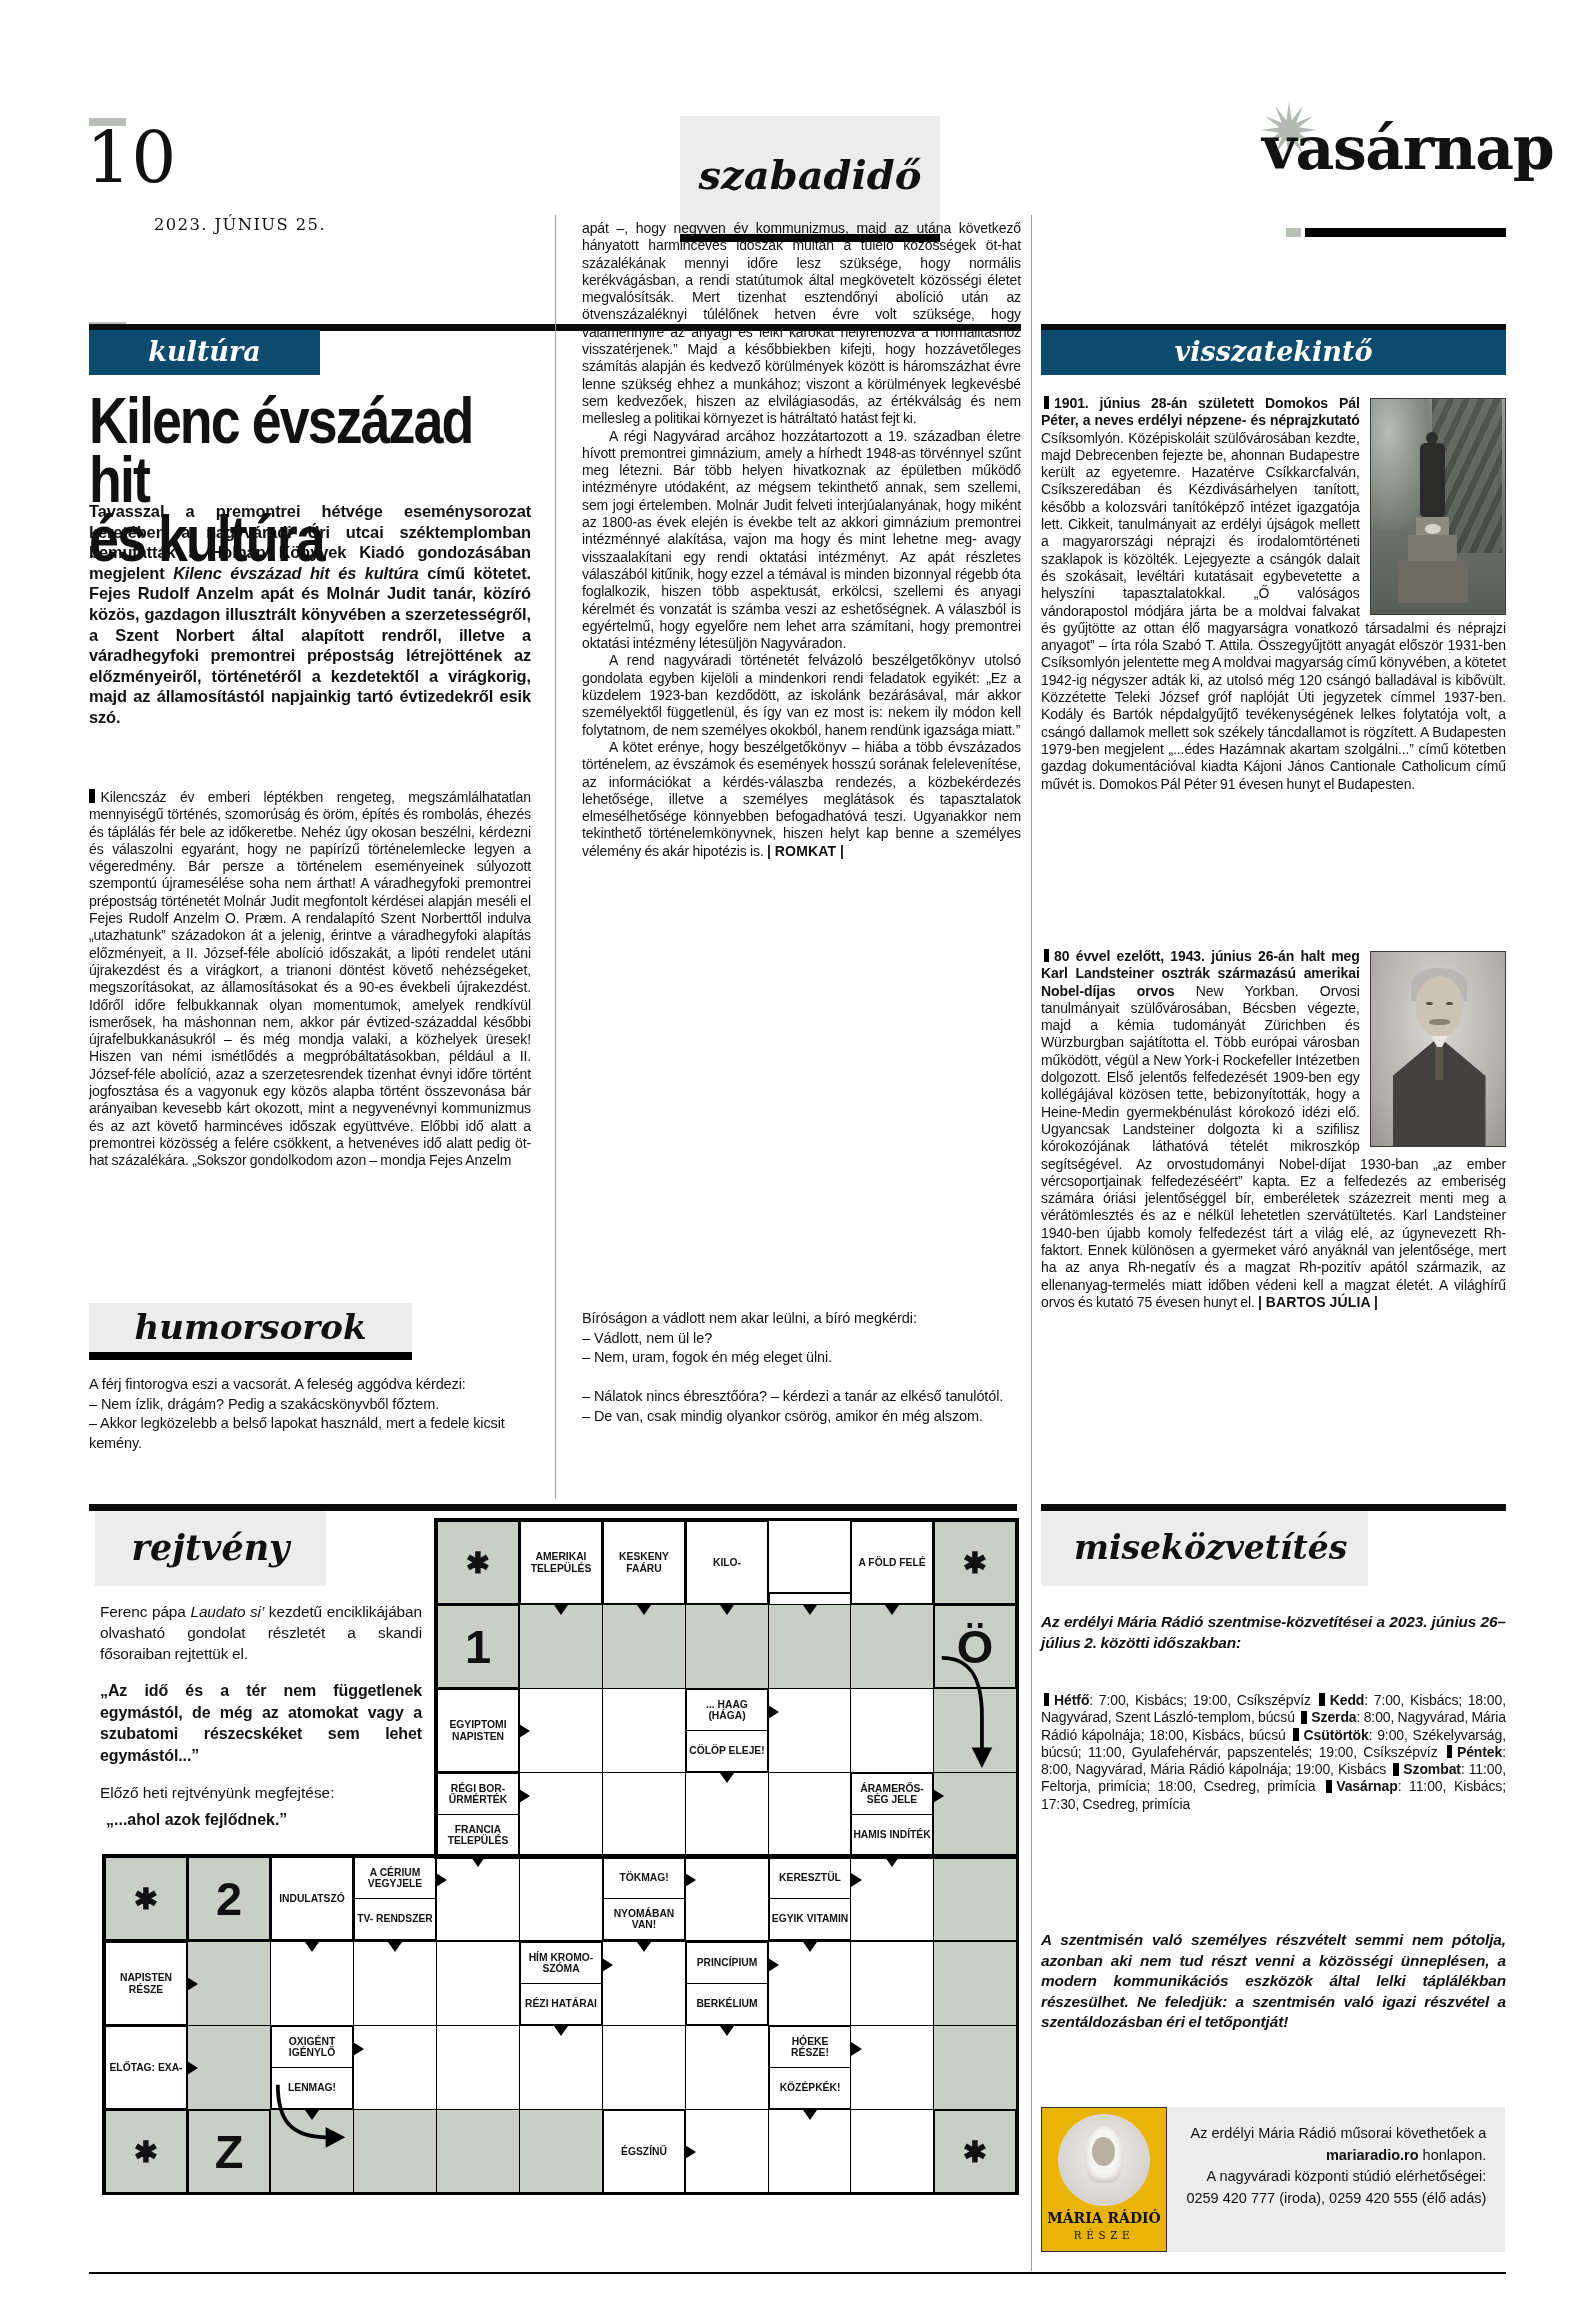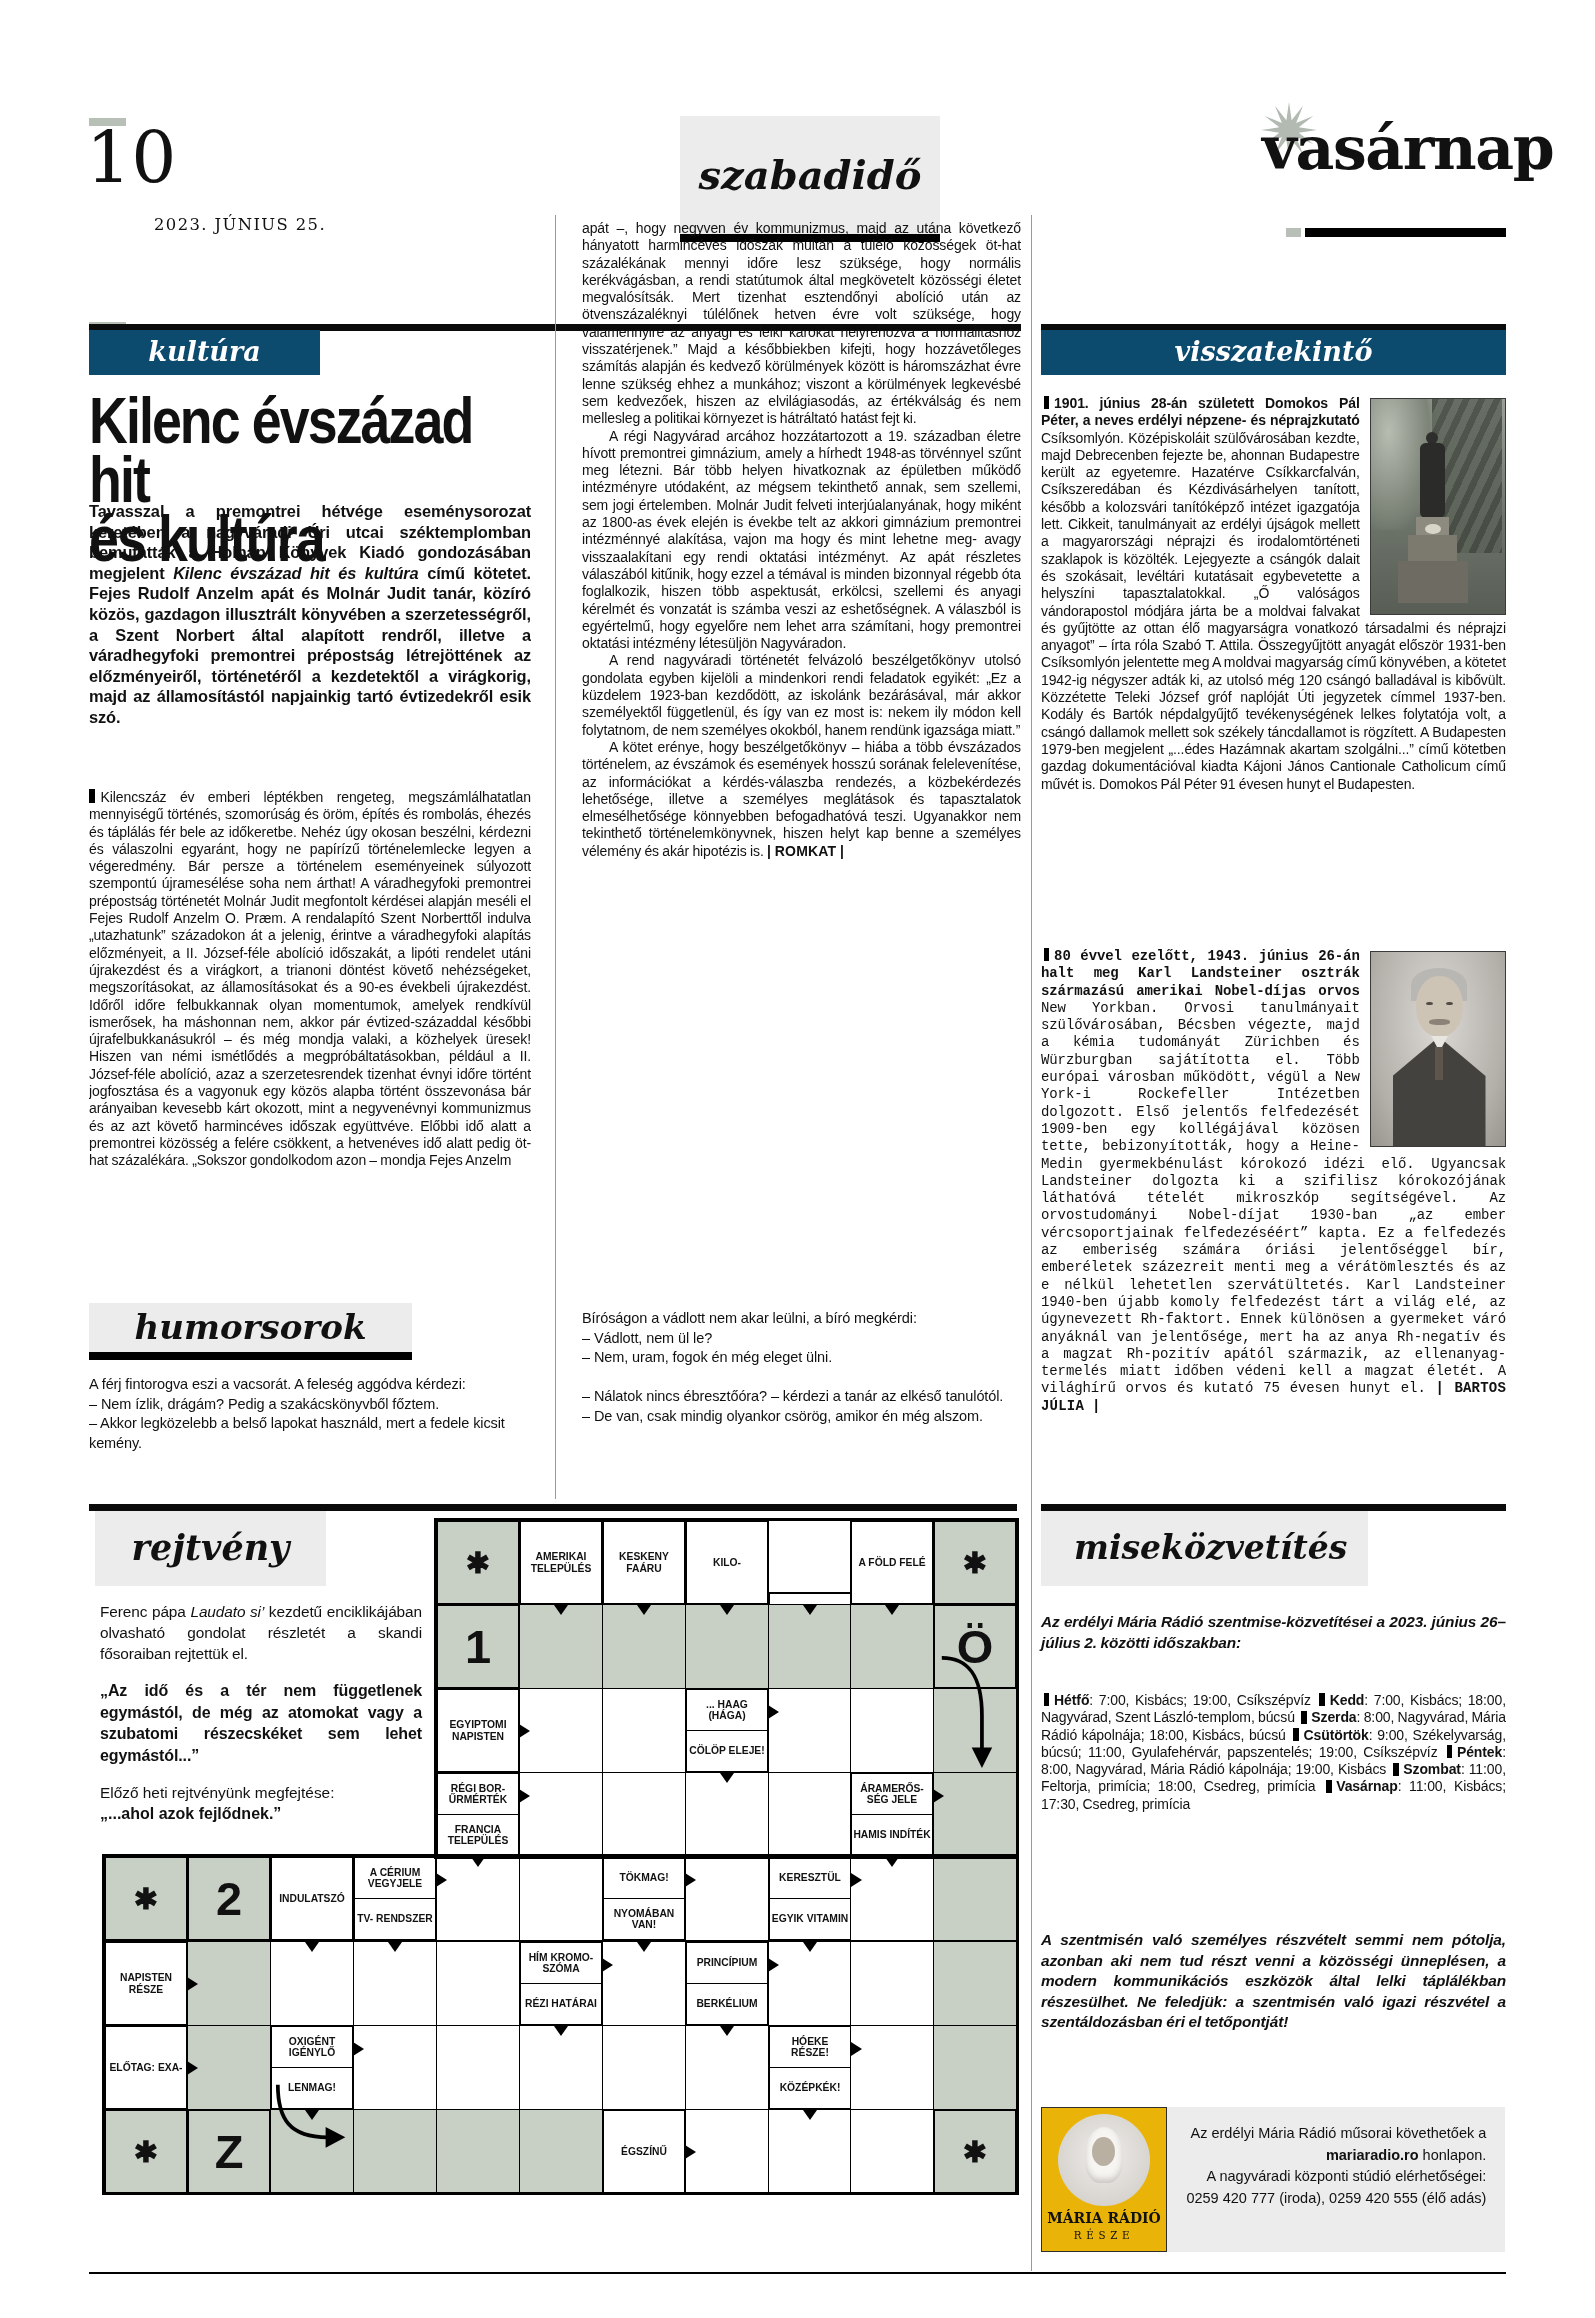--- a/index.html
+++ b/index.html
@@ -98,21 +98,21 @@
       <div class="abs" style="left:55px;top:33px;width:12px;height:12px;border-radius:50%;background:#2e2e2c;"></div>
       <div class="abs" style="left:49px;top:44px;width:25px;height:75px;border-radius:5.6px;background:#2b2b29;"></div>
       <div class="abs" style="left:45px;top:118px;width:33px;height:18.7px;background:#8d8a80;"></div>
       <div class="abs" style="left:37px;top:136px;width:49px;height:27px;background:#7c796f;"></div>
       <div class="abs" style="left:27px;top:162px;width:70px;height:42px;background:#6e6b62;"></div>
       <div class="abs" style="left:54px;top:125px;width:16px;height:10.3px;border-radius:50%;background:#d8d6c8;"></div>
     </div>
     <p class="just body-txt" style="margin:0;"><span class="mk"></span><b>1901. június 28-án született Domokos Pál Péter, a neves erdélyi népzene- és néprajzkutató</b><span> Csíksomlyón. Középiskoláit szülővárosában kezdte, majd Debrecenben fejezte be, ahonnan Budapestre került az egyetemre. Hazatérve Csíkkarcfalván, Csíkszeredában és Kézdivásárhelyen tanított, később a kolozsvári tanítóképző intézet igazgatója lett. Cikkeit, tanulmányait az erdélyi újságok mellett a magyarországi néprajzi és irodalomtörténeti szaklapok is közölték. Lejegyezte a csángók dalait és szokásait, levéltári kutatásait egybevetette a helyszíni tapasztalatokkal. „Ő valóságos vándorapostol módjára járta be a moldvai falvakat és gyűjtötte az ottan élő magyarságra vonatkozó társadalmi és néprajzi anyagot” – írta róla Szabó T. Attila. Összegyűjtött anyagát először 1931-ben Csíksomlyón jelentette meg A moldvai magyarság című könyvében, a kötetet 1942-ig négyszer adták ki, az utolsó még 120 csángó balladával is kibővült. Közzétette Teleki József gróf naplóját Úti jegyzetek címmel 1937-ben. Kodály és Bartók népdalgyűjtő tevékenységének lelkes folytatója volt, a csángó dallamok mellett sok székely táncdallamot is rögzített. A Budapesten 1979-ben megjelent „...édes Hazámnak akartam szolgálni...” című kötetben gazdag dokumentációval kiadta Kájoni János Cantionale Catholicum című művét is. Domokos Pál Péter 91 évesen hunyt el Budapesten.</span></p>
   </div>
 
-  <div class="abs" style="left:1041px;top:948px;width:465px;height:547px;overflow:hidden;font-family:Liberation Mono, monospace;">
+  <div class="abs" style="left:1041px;top:948px;width:465px;height:547px;overflow:hidden;">
     <div class="photo float-photo" style="width:136px;height:196px;background:radial-gradient(ellipse at 50% 35%,#dcdad6 0%,#b3afa9 70%,#98948e 100%);">
       <div class="abs" style="left:40px;top:16px;width:56px;height:33px;border-radius:50% 50% 0 0;background:#b9b7b3;"></div>
       <div class="abs" style="left:45px;top:24px;width:47px;height:61px;border-radius:48%;background:#cdc4b6;"></div>
       <div class="abs" style="left:55px;top:50px;width:6.5px;height:3.7px;border-radius:50%;background:#514c44;"></div>
       <div class="abs" style="left:75px;top:50px;width:6.5px;height:3.7px;border-radius:50%;background:#514c44;"></div>
       <div class="abs" style="left:58px;top:67px;width:20.6px;height:6.5px;border-radius:40%;background:#8b8378;"></div>
       <div class="abs" style="left:21.5px;top:85px;width:93px;height:112px;background:#44423e;clip-path:polygon(50% 0,100% 35%,100% 100%,0 100%,0 35%);"></div>
       <div class="abs" style="left:60px;top:84px;width:17px;height:16px;background:#e8e6e0;clip-path:polygon(0 0,100% 0,50% 100%);"></div>
       <div class="abs" style="left:64px;top:95px;width:7.5px;height:33px;background:#5c564c;"></div>
     </div>
@@ -136,21 +136,21 @@
     <div>– De van, csak mindig olyankor csörög, amikor én még alszom.</div>
   </div>
 
   <div class="abs secbar" style="left:89px;top:1504px;width:928px;height:6.5px;"></div>
   <div class="abs litebox serif" style="left:95px;top:1511px;width:231px;height:75px;font-style:italic;font-weight:bold;font-size:35px;text-align:center;line-height:73px;">rejtvény</div>
 
   <div class="ab s abs" style="position:absolute;left:100px;top:1601px;width:322px;">
     <p class="just" style="margin:0 0 16px 0;font-size:15.4px;line-height:21px;"><span>Ferenc pápa </span><i>Laudato si’</i><span> kezdetű enciklikájában olvasható gondolat részletét a skandi fősoraiban rejtettük el.</span></p>
     <p class="just" style="margin:0 0 16px 0;font-weight:bold;font-size:16px;line-height:21.5px;">„Az idő és a tér nem függetlenek egymástól, de még az atomokat vagy a szubatomi részecskéket sem lehet egymástól...”</p>
     <p style="margin:0;font-size:15.4px;line-height:21px;">Előző heti rejtvényünk megfejtése:</p>
-    <p style="margin:0;font-weight:bold;font-size:16px;line-height:21px;">„...ahol azok fejlődnek.”</p>
+    <p style="margin:6px;font-weight:bold;font-size:16px;line-height:21px;">„...ahol azok fejlődnek.”</p>
   </div>
 
   <div id="crossword">
       <div class="cw-cell cw-shade cw-sym star" style="left: 436px; top: 1520px; width: 84px; height: 85px; background: rgb(200, 207, 197); border-width: 2.3px;">
         <span>✱</span>
       </div>
       <div class="cw-cell cw-clue" style="left: 519px; top: 1520px; width: 84px; height: 85px;">
         <span>AMERIKAI TELEPÜLÉS</span>
       </div>
       <div class="cw-cell cw-clue" style="left: 602px; top: 1520px; width: 84px; height: 85px;">

